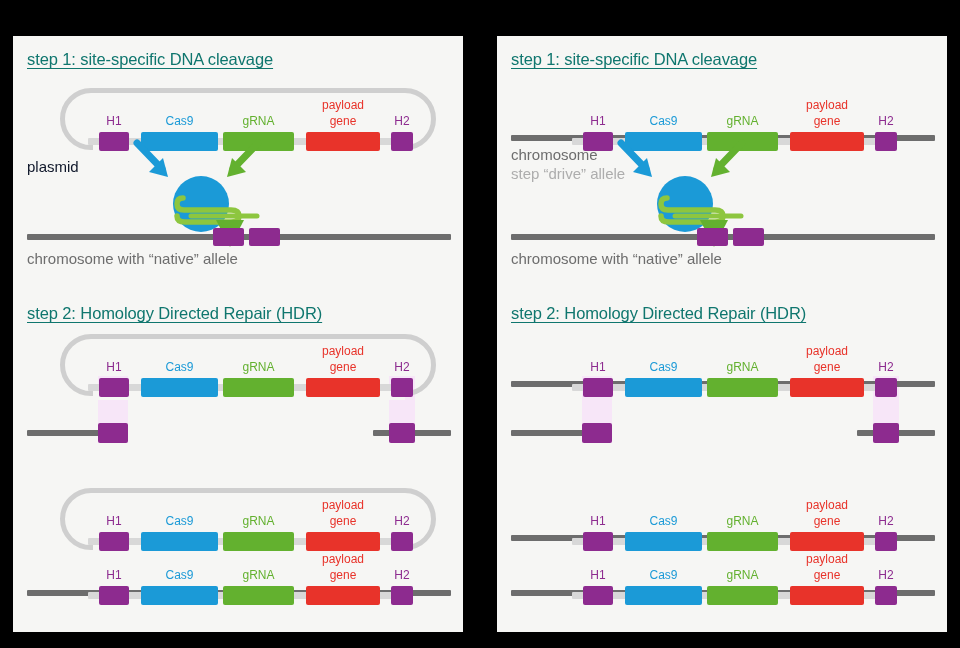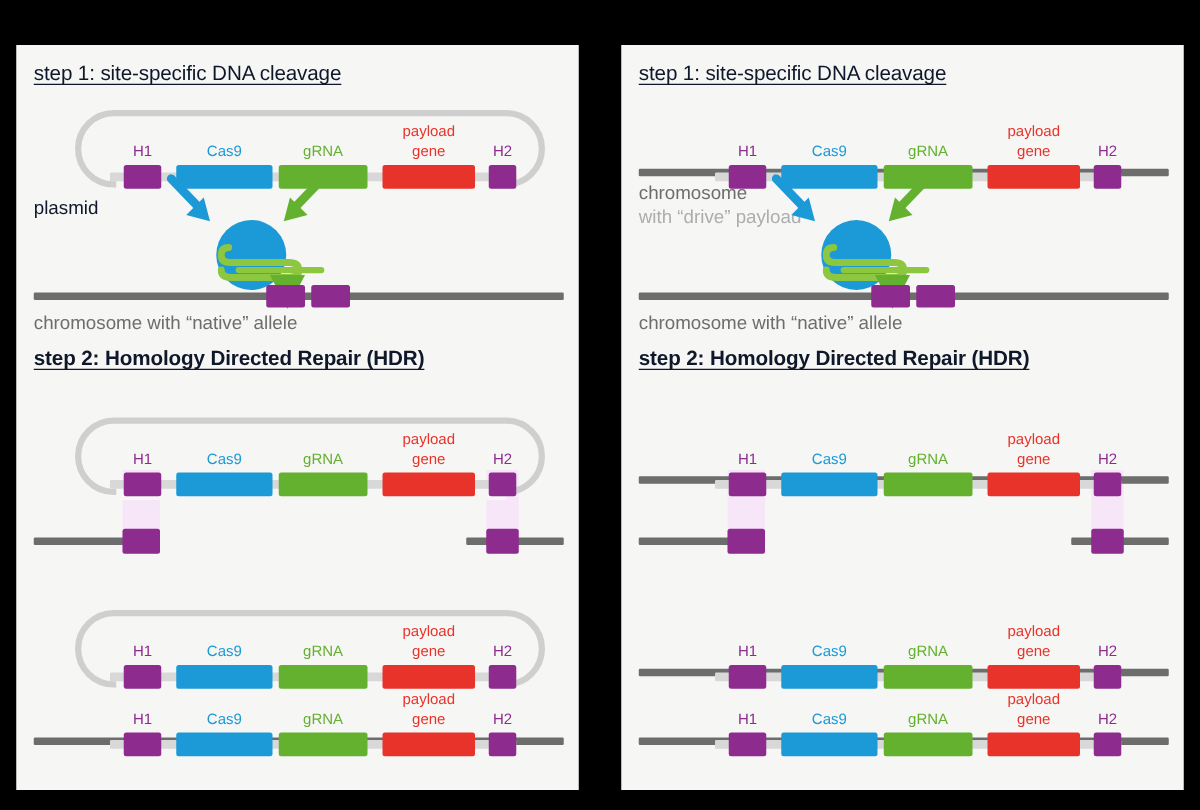--- a/index.html
+++ b/index.html
@@ -3,25 +3,25 @@
 <meta charset="utf-8">
 <style>
   html,body{margin:0;padding:0;background:#000;}
   body{width:960px;height:648px;position:relative;overflow:hidden;
        font-family:"Liberation Sans", sans-serif;}
 
   .panel{position:absolute;top:36px;height:596px;background:#f6f6f4;}
   #panel-left{left:13px;width:450px;}
   #panel-right{left:497px;width:450px;}
 
-  .step-heading{position:absolute;left:14px;font-size:16.5px;color:#0f172a;
+  .step-heading{position:absolute;left:14px;font-size:16.5px;color:#0f766e;
      text-decoration:underline;text-underline-offset:3px;white-space:nowrap;
      letter-spacing:-0.1px;}
   .h-s1{top:14px;}
-  .h-s2{top:242px;font-weight:bold;}
+  .h-s2{top:268px;}
 
   
   .construct{position:absolute;height:70px;}
   .track-line{position:absolute;left:0;right:0;top:46px;height:7px;background:#d8d8d8;border-radius:1px;}
   .gene{position:absolute;top:40px;height:19px;border-radius:2px;}
   .glabel{position:absolute;font-size:12px;text-align:center;line-height:15px;white-space:nowrap;}
   .glabel.two{line-height:15.5px;}
 
   
   .plasmid-loop{position:absolute;border:5px solid #cfcfcf;border-radius:36px;
@@ -184,21 +184,21 @@
     <div class="glabel" style="left:53px;top:22px;width:77px;color:#1b9ad7;">Cas9</div>
     <div class="glabel" style="left:135px;top:22px;width:71px;color:#63b12f;">gRNA</div>
     <div class="glabel two" style="left:218px;top:6px;width:74px;color:#e8332a;">
       <span>payload</span><br>
       <span>gene</span>
     </div>
     <div class="glabel" style="left:294px;top:22px;width:40px;color:#8d2b8f;">H2</div>
   </div>
 
   <div class="tiny-label" style="left:14px;top:110px;color:#6d6d6d;font-size:15px;">chromosome</div>
-  <div class="tiny-label" style="left:14px;top:129px;color:#adadad;font-size:15px;">with “drive” payload</div>
+  <div class="tiny-label" style="left:14px;top:129px;color:#adadad;font-size:15px;">step “drive” allele</div>
 
   <svg class="arrow-svg" style="left:120px;top:103px;" width="46" height="42" viewBox="0 0 46 42">
     <path d="M4 4 L29 30" stroke="#1b9ad7" stroke-width="7" stroke-linecap="round" fill="none"></path>
     <path d="M35 38 L16 33 L30 19 Z" fill="#1b9ad7"></path>
   </svg>
   <svg class="arrow-svg" style="left:203px;top:103px;" width="46" height="42" viewBox="0 0 46 42">
     <path d="M42 4 L17 30" stroke="#63b12f" stroke-width="7" stroke-linecap="round" fill="none"></path>
     <path d="M11 38 L30 33 L16 19 Z" fill="#63b12f"></path>
   </svg>
 

